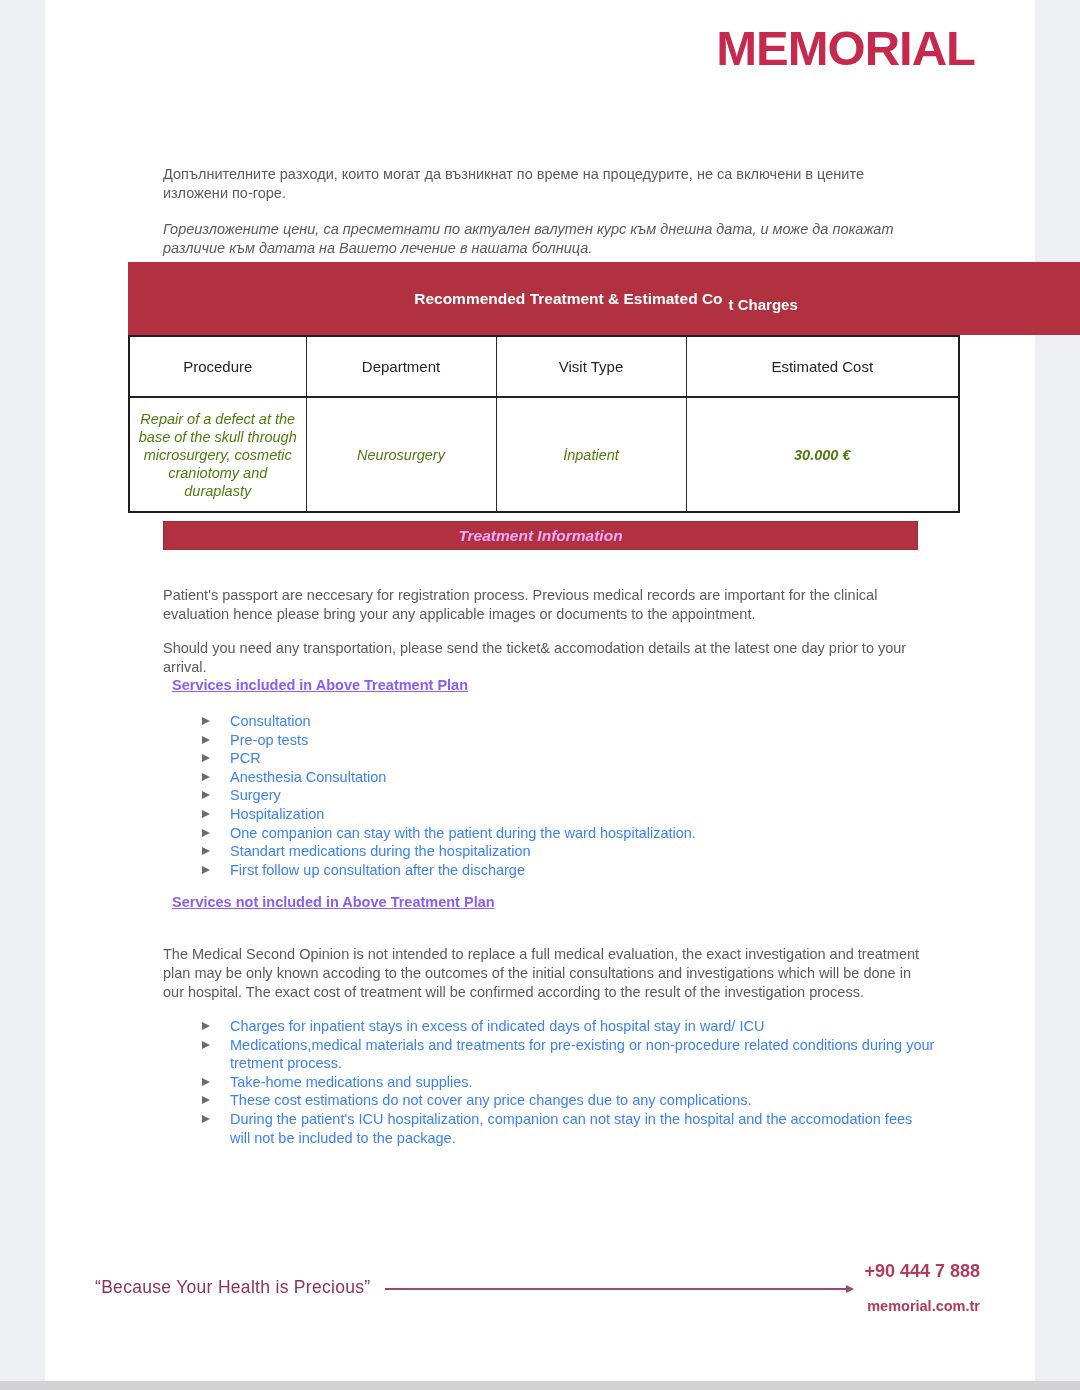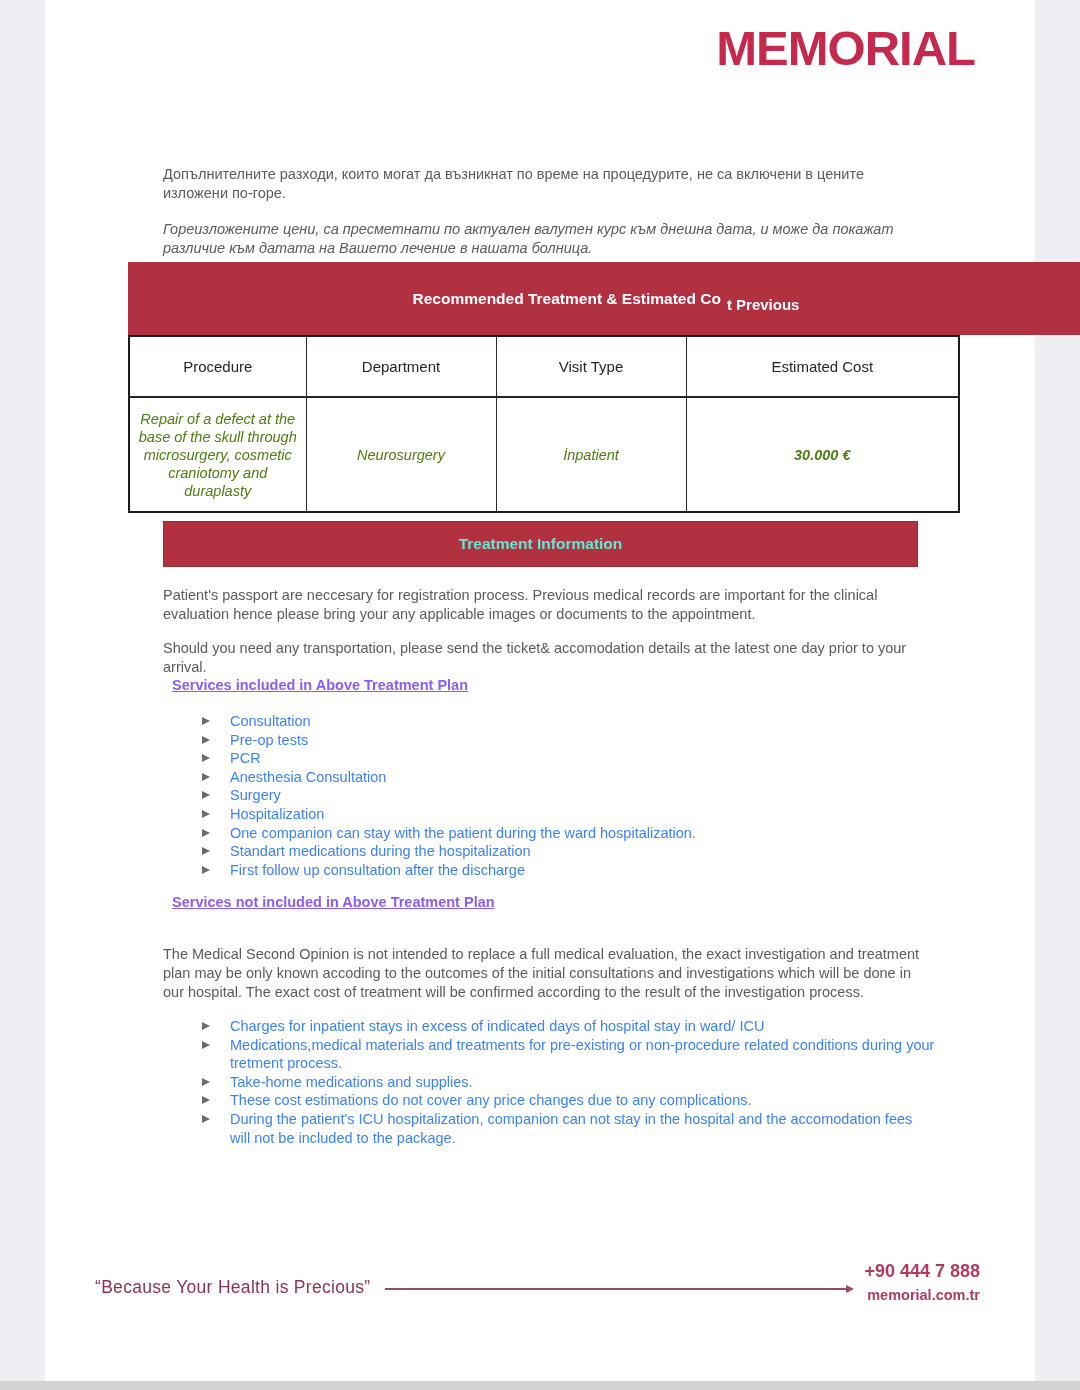--- a/index.html
+++ b/index.html
@@ -39,24 +39,24 @@
     border:1px solid #2a2a2a;border-bottom:2px solid #222222;
     height:57px;font-size:15px;color:#27232a;font-weight:normal;text-align:center;
   }
   table.cost-table td{
     border:1px solid #2a2a2a;height:105px;font-size:14.5px;color:#4d7c0f;
     text-align:center;vertical-align:middle;line-height:18px;padding:4px 8px;font-style:italic;
   }
   td.cost-cell{font-weight:bold;color:#232021;font-size:15px;}
 
   .ti-band{
-    position:absolute;left:163px;top:521px;width:755px;height:46px;
-    background:#B23140;border:1px solid #9E2B39;color:#5eead4;
+    position:absolute;left:163px;top:521px;width:755px;height:29px;
+    background:#B23140;border:1px solid #9E2B39;color:#f0abfc;
     display:flex;align-items:center;justify-content:center;
-    font-weight:bold;font-size:15.5px;box-sizing:border-box;
+    font-weight:bold;font-size:15.5px;box-sizing:border-box;font-style:italic;
   }
   .p-ti1{top:571px;width:750px;}
   .p-ti2{top:624px;width:750px;}
   .p-mso{top:930px;width:760px;}
 
   .red-heading{
     position:absolute;left:172px;color:#8b5cf6;font-weight:bold;font-size:14.5px;
     text-decoration:underline;
   }
   .h-included{top:677px;}
@@ -80,39 +80,39 @@
   .footer-line{
     position:absolute;left:385px;top:1288px;width:462px;height:0;
     border-top:2px solid #96496B;
   }
   .footer-line::after{
     content:"";position:absolute;right:-7px;top:-5px;width:0;height:0;
     border-left:8px solid #96496B;border-top:4px solid transparent;border-bottom:4px solid transparent;
   }
   .contact{position:absolute;right:100px;top:1261px;text-align:right;color:#B13A5D;}
   .phone{font-size:18px;font-weight:bold;line-height:20px;}
-  .website{font-size:14.5px;font-weight:bold;line-height:17px;margin-top:6px;}
+  .website{font-size:14.5px;font-weight:bold;line-height:17px;margin-top:17px;}
 </style>
 </head>
 <body>
 
 <div class="canvas">
 
   <div class="rail rail-left"></div>
   <div class="rail rail-right"></div>
   <div class="bottom-strip"></div>
 
   <div class="logo">MEMORIAL</div>
 
   <p class="para p-intro1">Допълнителните разходи, които могат да възникнат по време на процедурите, не са включени в цените изложени по-горе.</p>
   <p class="para p-intro2">Гореизложените цени, са пресметнати по актуален валутен курс към днешна дата, и може да покажат различие към датата на Вашето лечение в нашата болница.</p>
 
   <div class="cost-band">
     <span>Recommended Treatment &amp; Estimated Co</span>
-    <span class="band-overflow">t Previous</span>
+    <span class="band-overflow">t Charges</span>
   </div>
 
   <table class="cost-table">
     <colgroup>
       <col style="width:177px">
         <col style="width:190px">
         <col style="width:190px">
         <col style="width:273px">
     </colgroup>
     <thead>

